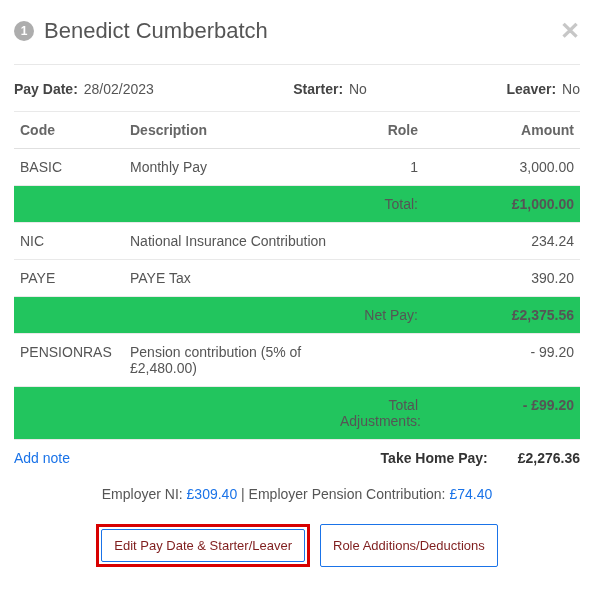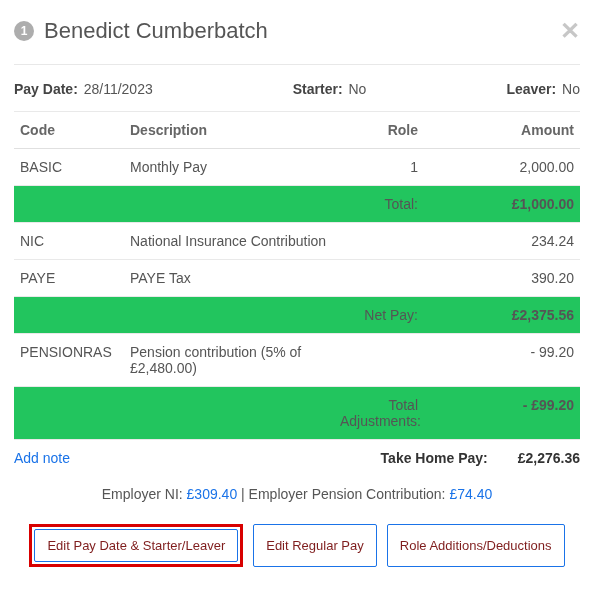--- a/index.html
+++ b/index.html
@@ -92,21 +92,21 @@
 <div class="container">
   <div class="header">
     <span class="step-badge">1</span>
     <span class="title">Benedict Cumberbatch</span>
     <span class="close-x">✕</span>
   </div>
 
   <div class="meta-row">
     <span>
       <span class="label">Pay Date:</span>
-      <span class="value">28/11/2023</span>
+      <span class="value">28/02/2023</span>
     </span>
     <span>
       <span class="label">Starter:</span>
       <span class="value">No</span>
     </span>
     <span>
       <span class="label">Leaver:</span>
       <span class="value">No</span>
     </span>
   </div>
@@ -124,21 +124,21 @@
         <th>Description</th>
         <th class="right">Role</th>
         <th class="right">Amount</th>
       </tr>
     </thead>
     <tbody>
       <tr>
         <td>BASIC</td>
         <td>Monthly Pay</td>
         <td class="right">1</td>
-        <td class="right">2,000.00</td>
+        <td class="right">3,000.00</td>
       </tr>
       <tr class="totals">
         <td></td>
           <td></td>
         <td class="right">Total:</td>
         <td class="right bold">£1,000.00</td>
       </tr>
       <tr>
         <td>NIC</td>
         <td>National Insurance Contribution</td>
@@ -180,16 +180,15 @@
   </div>
 
   <div class="employer-line">
     <span>Employer NI: </span><span class="link">£309.40</span><span> | </span><span>Employer Pension Contribution: </span><span class="link">£74.40</span>
   </div>
 
   <div class="buttons-row">
     <span class="btn-wrap-highlight">
       <button class="btn">Edit Pay Date &amp; Starter/Leaver</button>
     </span>
-    <button class="btn">Edit Regular Pay</button>
     <button class="btn">Role Additions/Deductions</button>
   </div>
 </div>
 
 </body></html>

